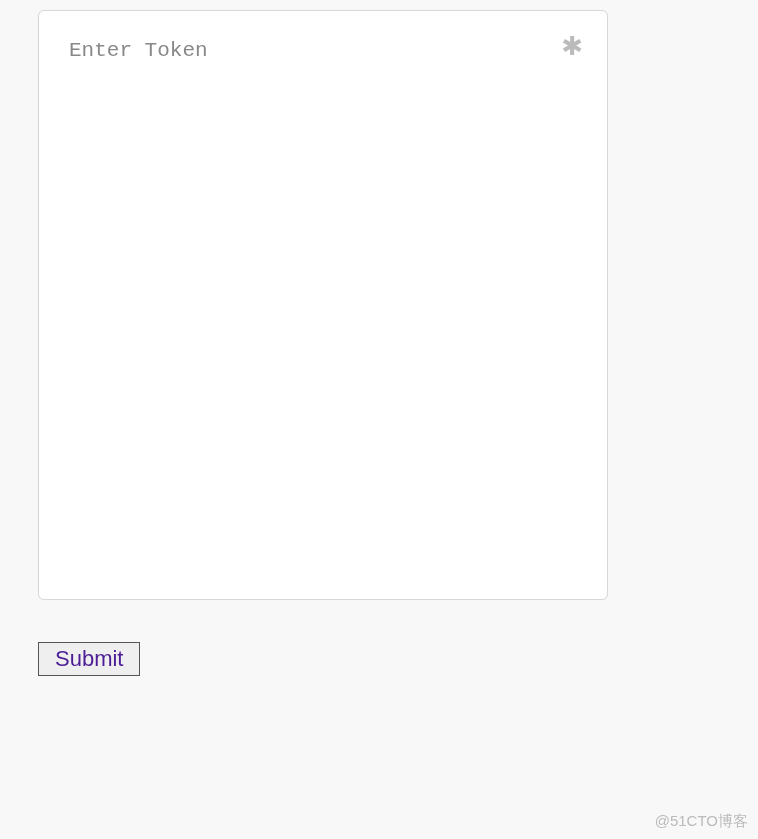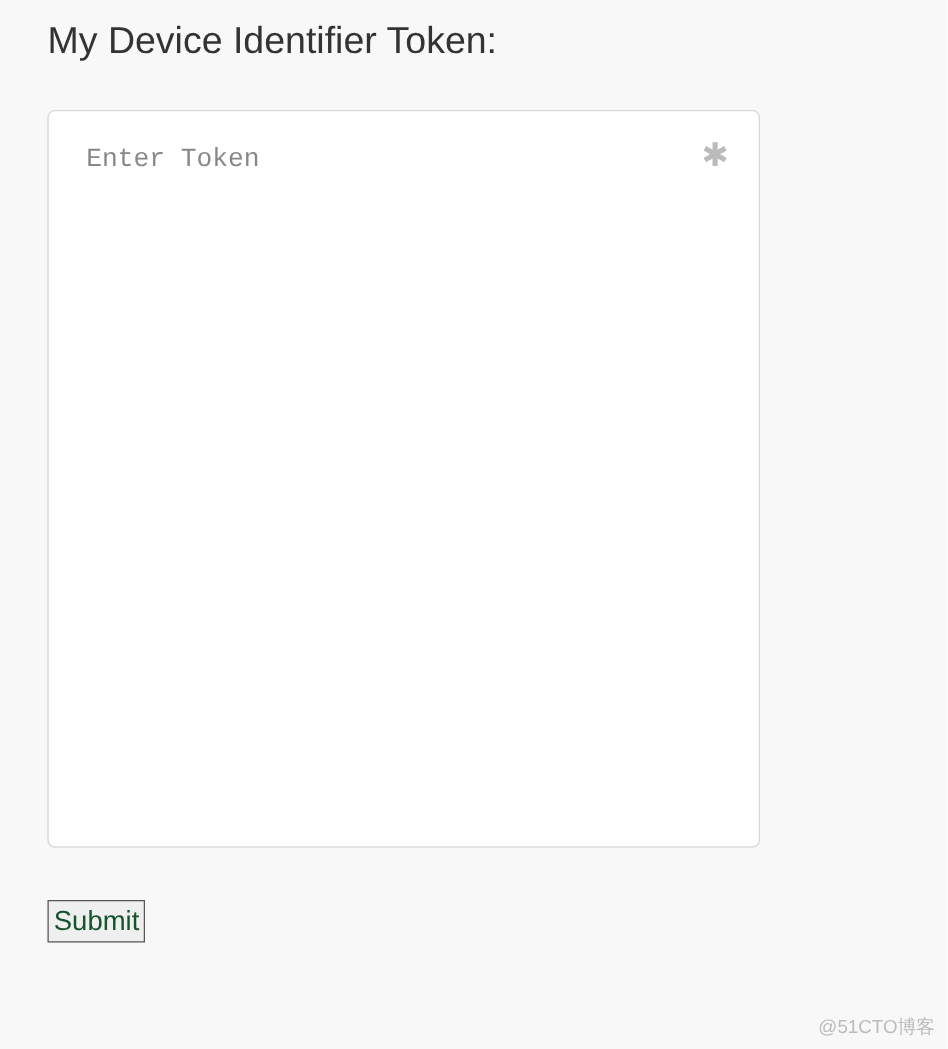--- a/index.html
+++ b/index.html
@@ -60,40 +60,39 @@
       font-size: 26px;
       line-height: 1;
       font-family: Arial, sans-serif;
       user-select: none;
     }
     .submit-button {
       font-family: Arial, Helvetica, sans-serif;
       font-size: 22px;
       background: #efefef;
       border: 1px solid #555;
-      padding: 3px 4px;
+      padding: 3px 16px;
       cursor: pointer;
-      color: #14532d;
+      color: #4c1d95;
     }
     .watermark {
       position: absolute;
       bottom: 8px;
       right: 10px;
       color: #bbb;
       font-size: 15px;
       font-family: Arial, "Microsoft YaHei", sans-serif;
       user-select: none;
       text-align: right;
     }
   </style>
 </head>
 <body>
 
 <div class="container">
-  <h1 class="page-title">My Device Identifier Token:</h1>
 
   <div class="token-box">
     <span class="required-mark">✱</span>
     <textarea class="token-input" placeholder="Enter Token" style=""></textarea>
   </div>
 
   <button class="submit-button">Submit</button>
 </div>
 
 <div class="watermark">@51CTO博客</div>

